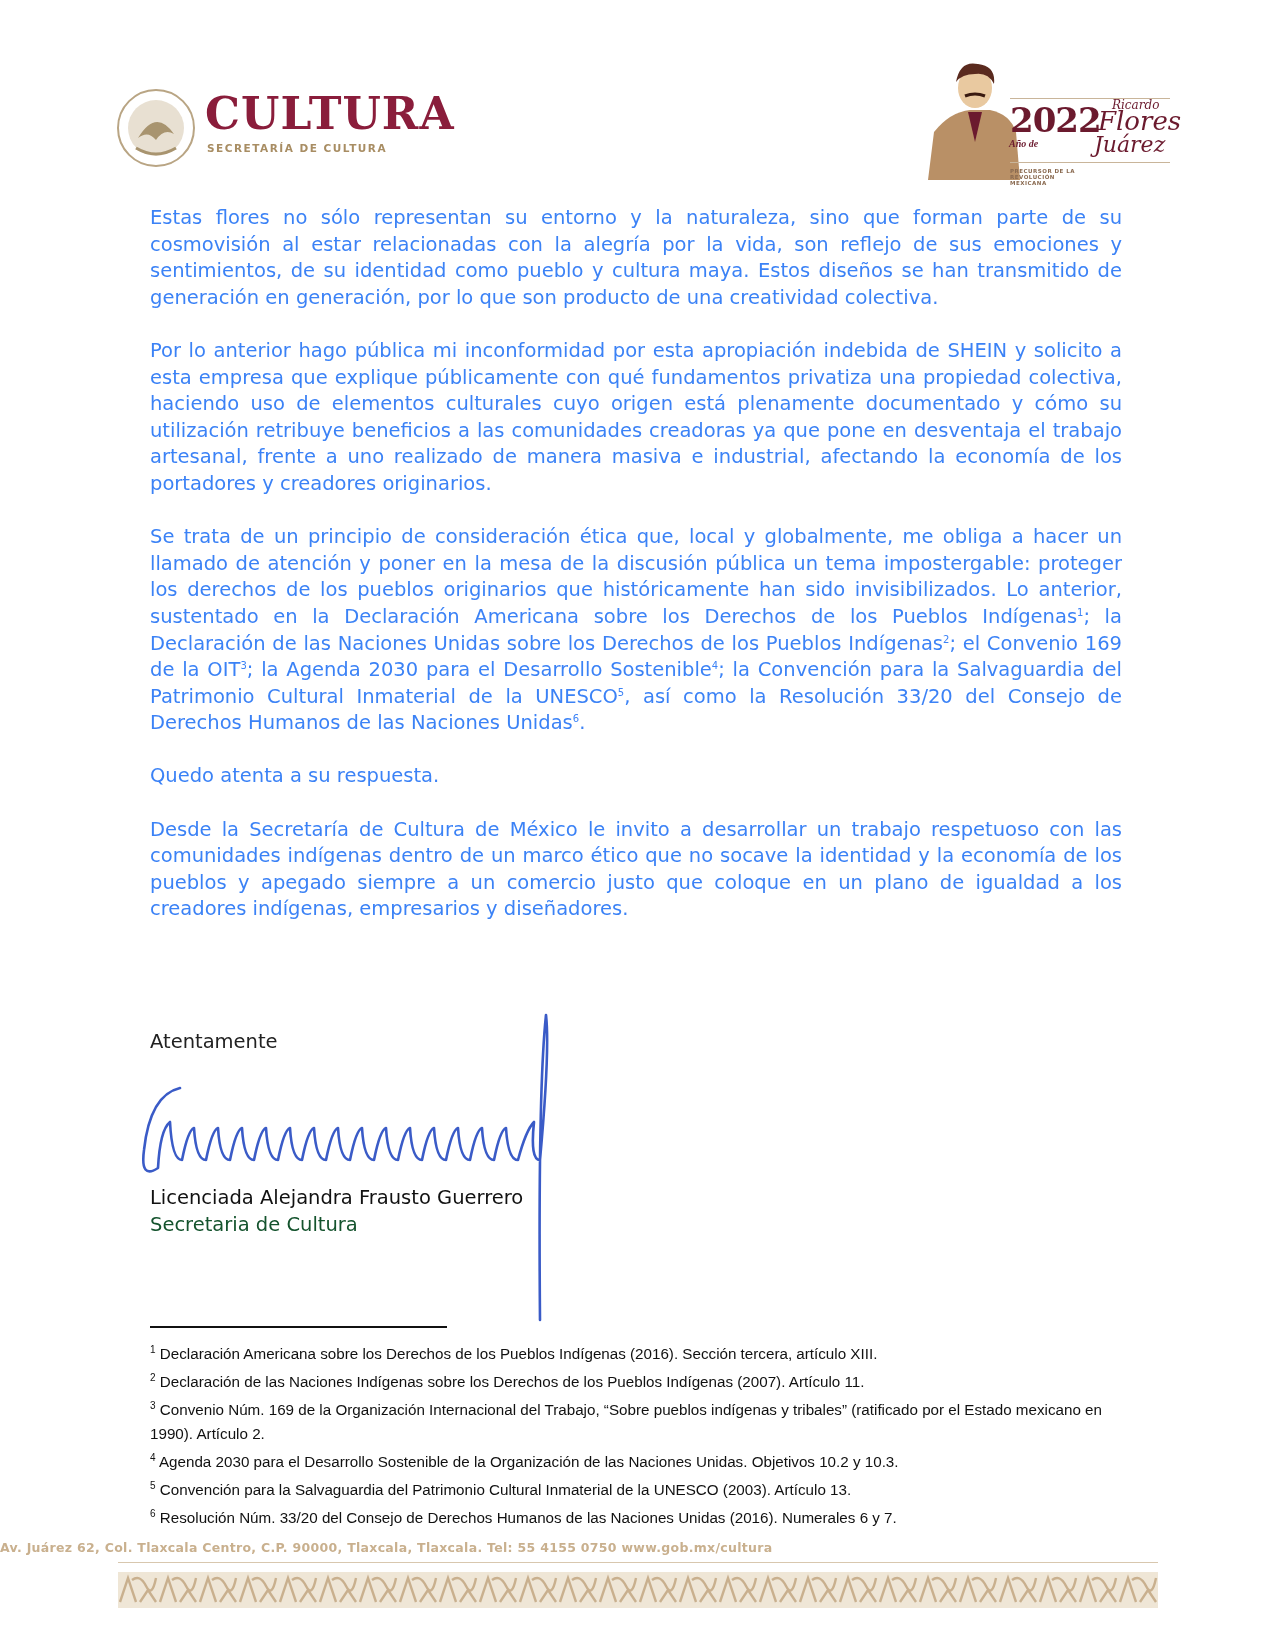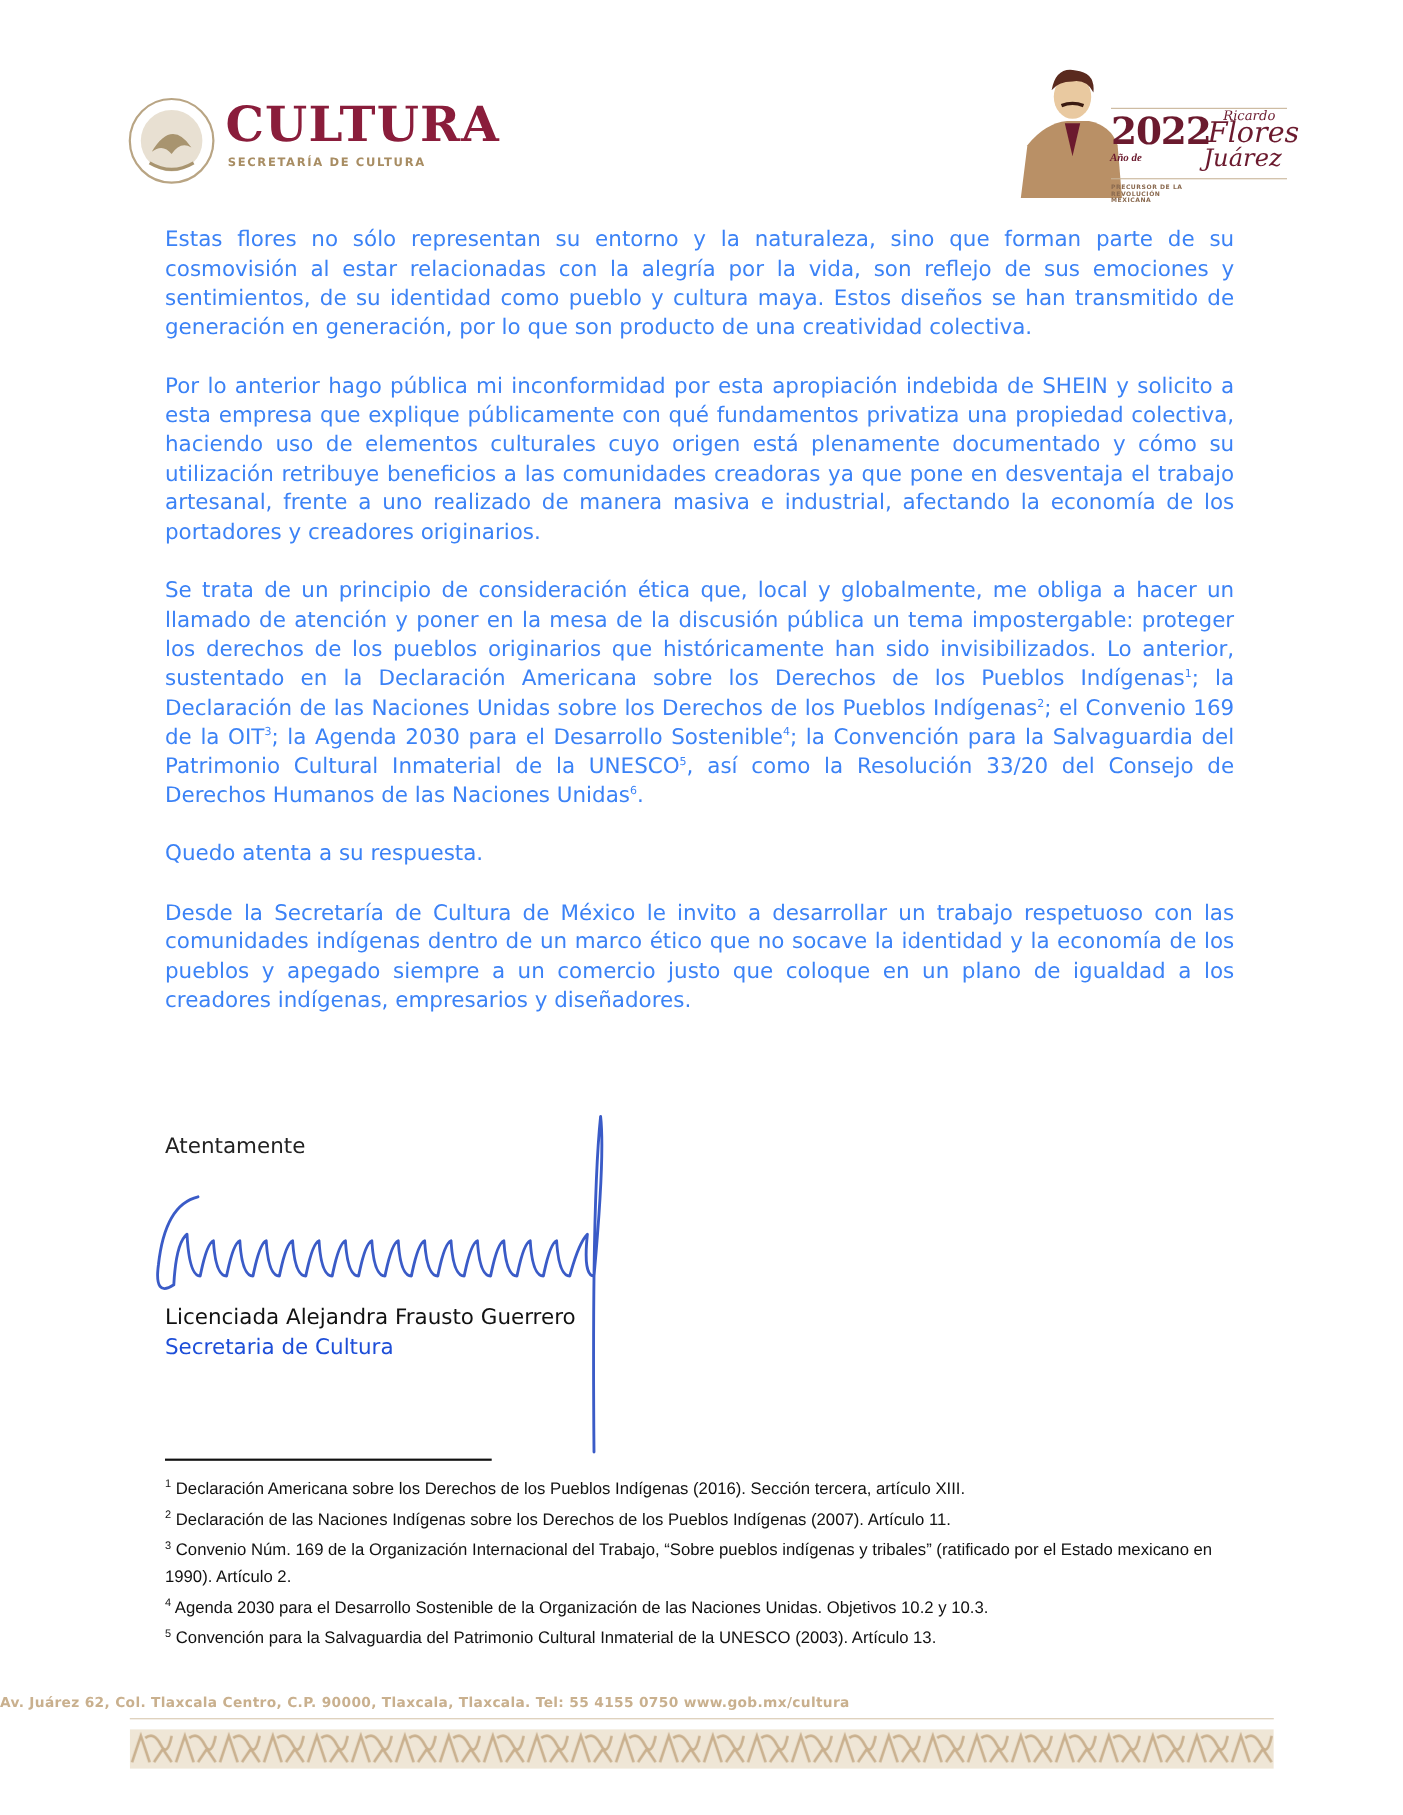--- a/index.html
+++ b/index.html
@@ -16,21 +16,21 @@
   .magon-magon { position:absolute; left:1094px; top:132px; font-family:"DejaVu Serif", serif; font-style:italic; font-size:22px; color:#6b1a2e; }
   .magon-sub { position:absolute; left:1010px; top:168px; font-family:"DejaVu Sans", sans-serif; font-weight:bold; font-size:5.5px; letter-spacing:0.5px; color:#8a6a50; }
   .magon-rule { position:absolute; left:1010px; height:1px; background:#c9b59a; width:160px; }
 
   .body-text { position:absolute; left:150px; top:205px; width:972px; font-family:"DejaVu Sans", sans-serif; font-size:19.5px; line-height:26.6px; color:#3b82f6; }
   .body-text p { margin:0 0 26.6px 0; text-align:justify; }
   .body-text sup { font-size:10px; line-height:0; }
 
   .closing { position:absolute; left:150px; top:1030px; font-size:19.5px; color:#222; }
   .signer-name { position:absolute; left:150px; top:1186px; font-size:19.5px; color:#111; }
-  .signer-title { position:absolute; left:150px; top:1213px; font-size:19.5px; color:#1d4ed8; }
+  .signer-title { position:absolute; left:150px; top:1213px; font-size:19.5px; color:#14532d; }
   .signature { position:absolute; left:130px; top:1010px; width:460px; height:330px; }
 
   .fn-rule { position:absolute; left:150px; top:1326px; width:297px; height:2px; background:#111; }
   .footnotes { position:absolute; left:150px; top:1338px; width:975px; font-family:"Liberation Sans", sans-serif; font-size:15.2px; line-height:24px; color:#111; }
   .footnotes div { margin:0; }
   .footnotes sup { font-size:10px; }
 
   .address { position:absolute; left:0; width:1275px; top:1540px; font-family:"DejaVu Sans", sans-serif; font-weight:bold; font-size:12.5px; color:#c9b08e; letter-spacing:0.3px; }
   .addr-rule { position:absolute; left:118px; width:1040px; top:1562px; height:1px; background:#d8c7ae; }
   .pattern { position:absolute; left:118px; top:1572px; width:1040px; height:36px; }
@@ -90,20 +90,21 @@
 <div class="signer-name">Licenciada Alejandra Frausto Guerrero</div>
 <div class="signer-title">Secretaria de Cultura</div>
 
 <div class="fn-rule"></div>
 <div class="footnotes">
   <div><sup>1</sup> <span>Declaración Americana sobre los Derechos de los Pueblos Indígenas (2016). Sección tercera, artículo XIII.</span></div>
   <div><sup>2</sup> <span>Declaración de las Naciones Indígenas sobre los Derechos de los Pueblos Indígenas (2007). Artículo 11.</span></div>
   <div><sup>3</sup> <span>Convenio Núm. 169 de la Organización Internacional del Trabajo, “Sobre pueblos indígenas y tribales” (ratificado por el Estado mexicano en 1990). Artículo 2.</span></div>
   <div><sup>4</sup> <span>Agenda 2030 para el Desarrollo Sostenible de la Organización de las Naciones Unidas. Objetivos 10.2 y 10.3.</span></div>
   <div><sup>5</sup> <span>Convención para la Salvaguardia del Patrimonio Cultural Inmaterial de la UNESCO (2003). Artículo 13.</span></div>
+  <div><sup>6</sup> <span>Resolución Núm. 33/20 del Consejo de Derechos Humanos de las Naciones Unidas (2016). Numerales 6 y 7.</span></div>
 </div>
 
 <div class="address">Av. Juárez 62, Col. Tlaxcala Centro, C.P. 90000, Tlaxcala, Tlaxcala. Tel: 55 4155 0750 www.gob.mx/cultura</div>
 <div class="addr-rule"></div>
 <svg class="pattern" viewBox="0 0 1040 36" preserveAspectRatio="none">
   <defs>
     <pattern id="fret" width="40" height="36" patternUnits="userSpaceOnUse">
       <rect width="40" height="36" fill="#efe6d6"></rect>
       <path d="M2 30 L10 6 L18 30 M14 8 Q22 2 28 14 Q34 26 38 6 M22 30 L30 18 L38 30" stroke="#c9b08e" stroke-width="2.4" fill="none"></path>
     </pattern>

